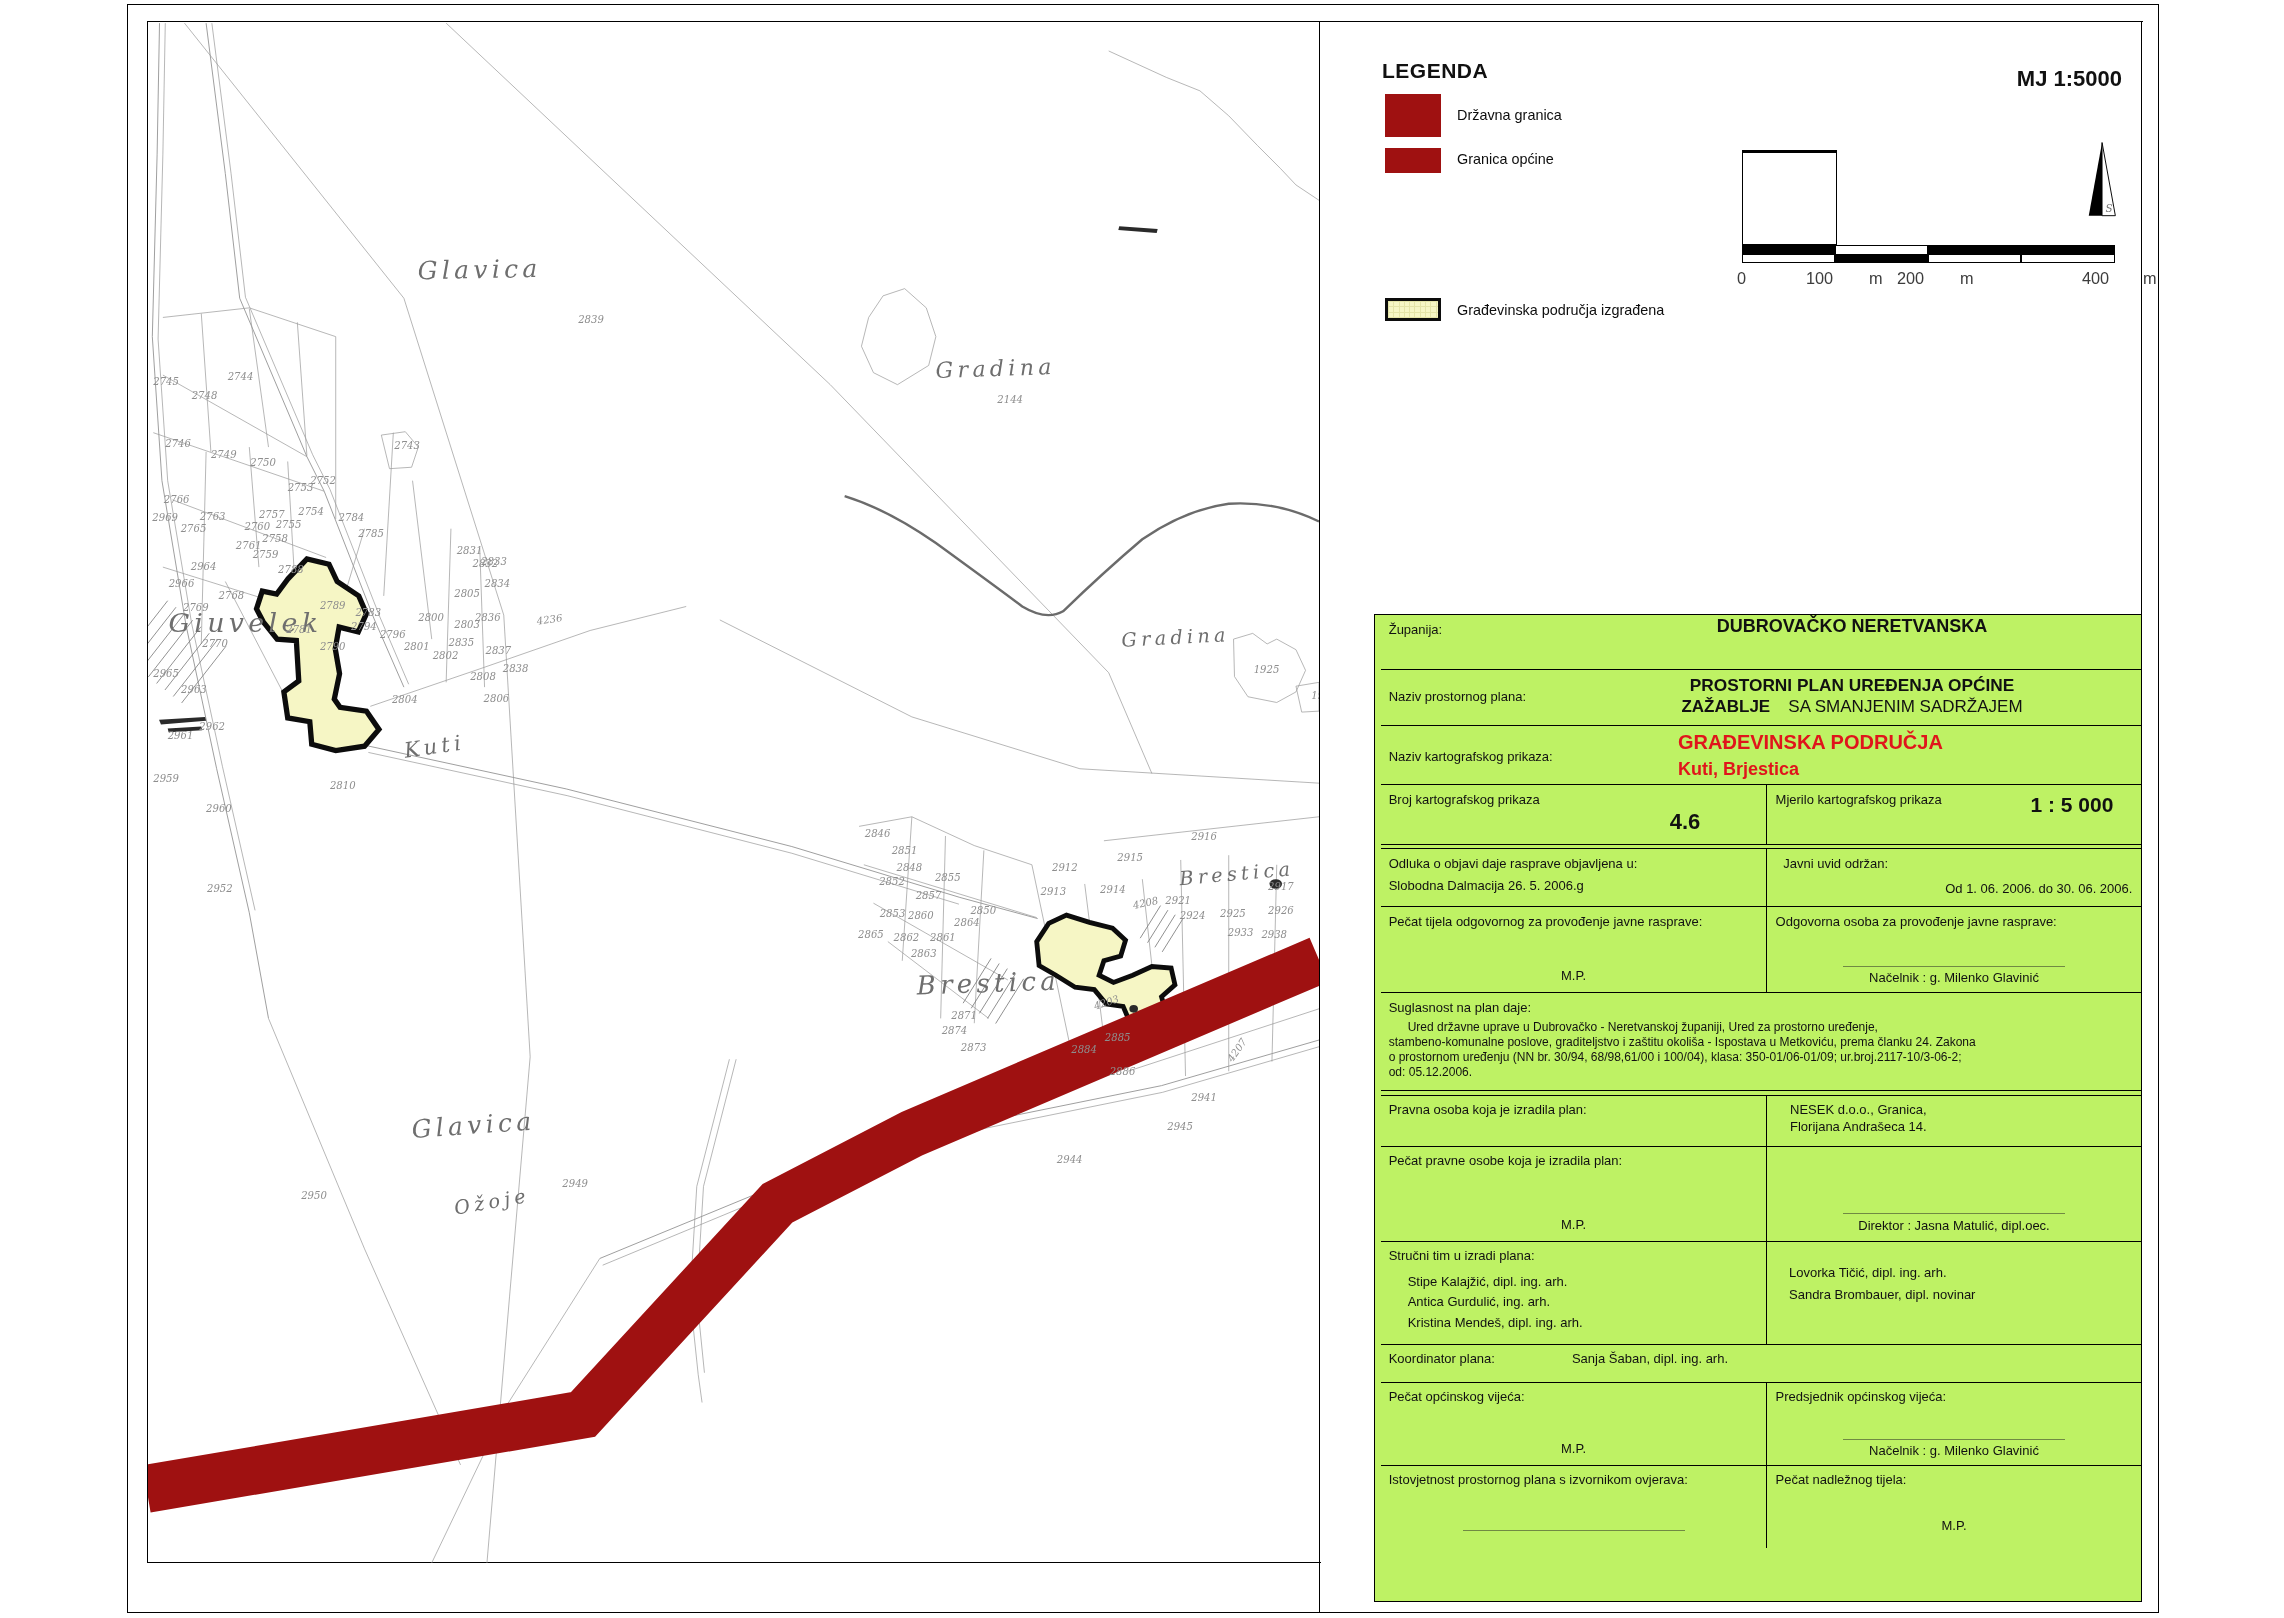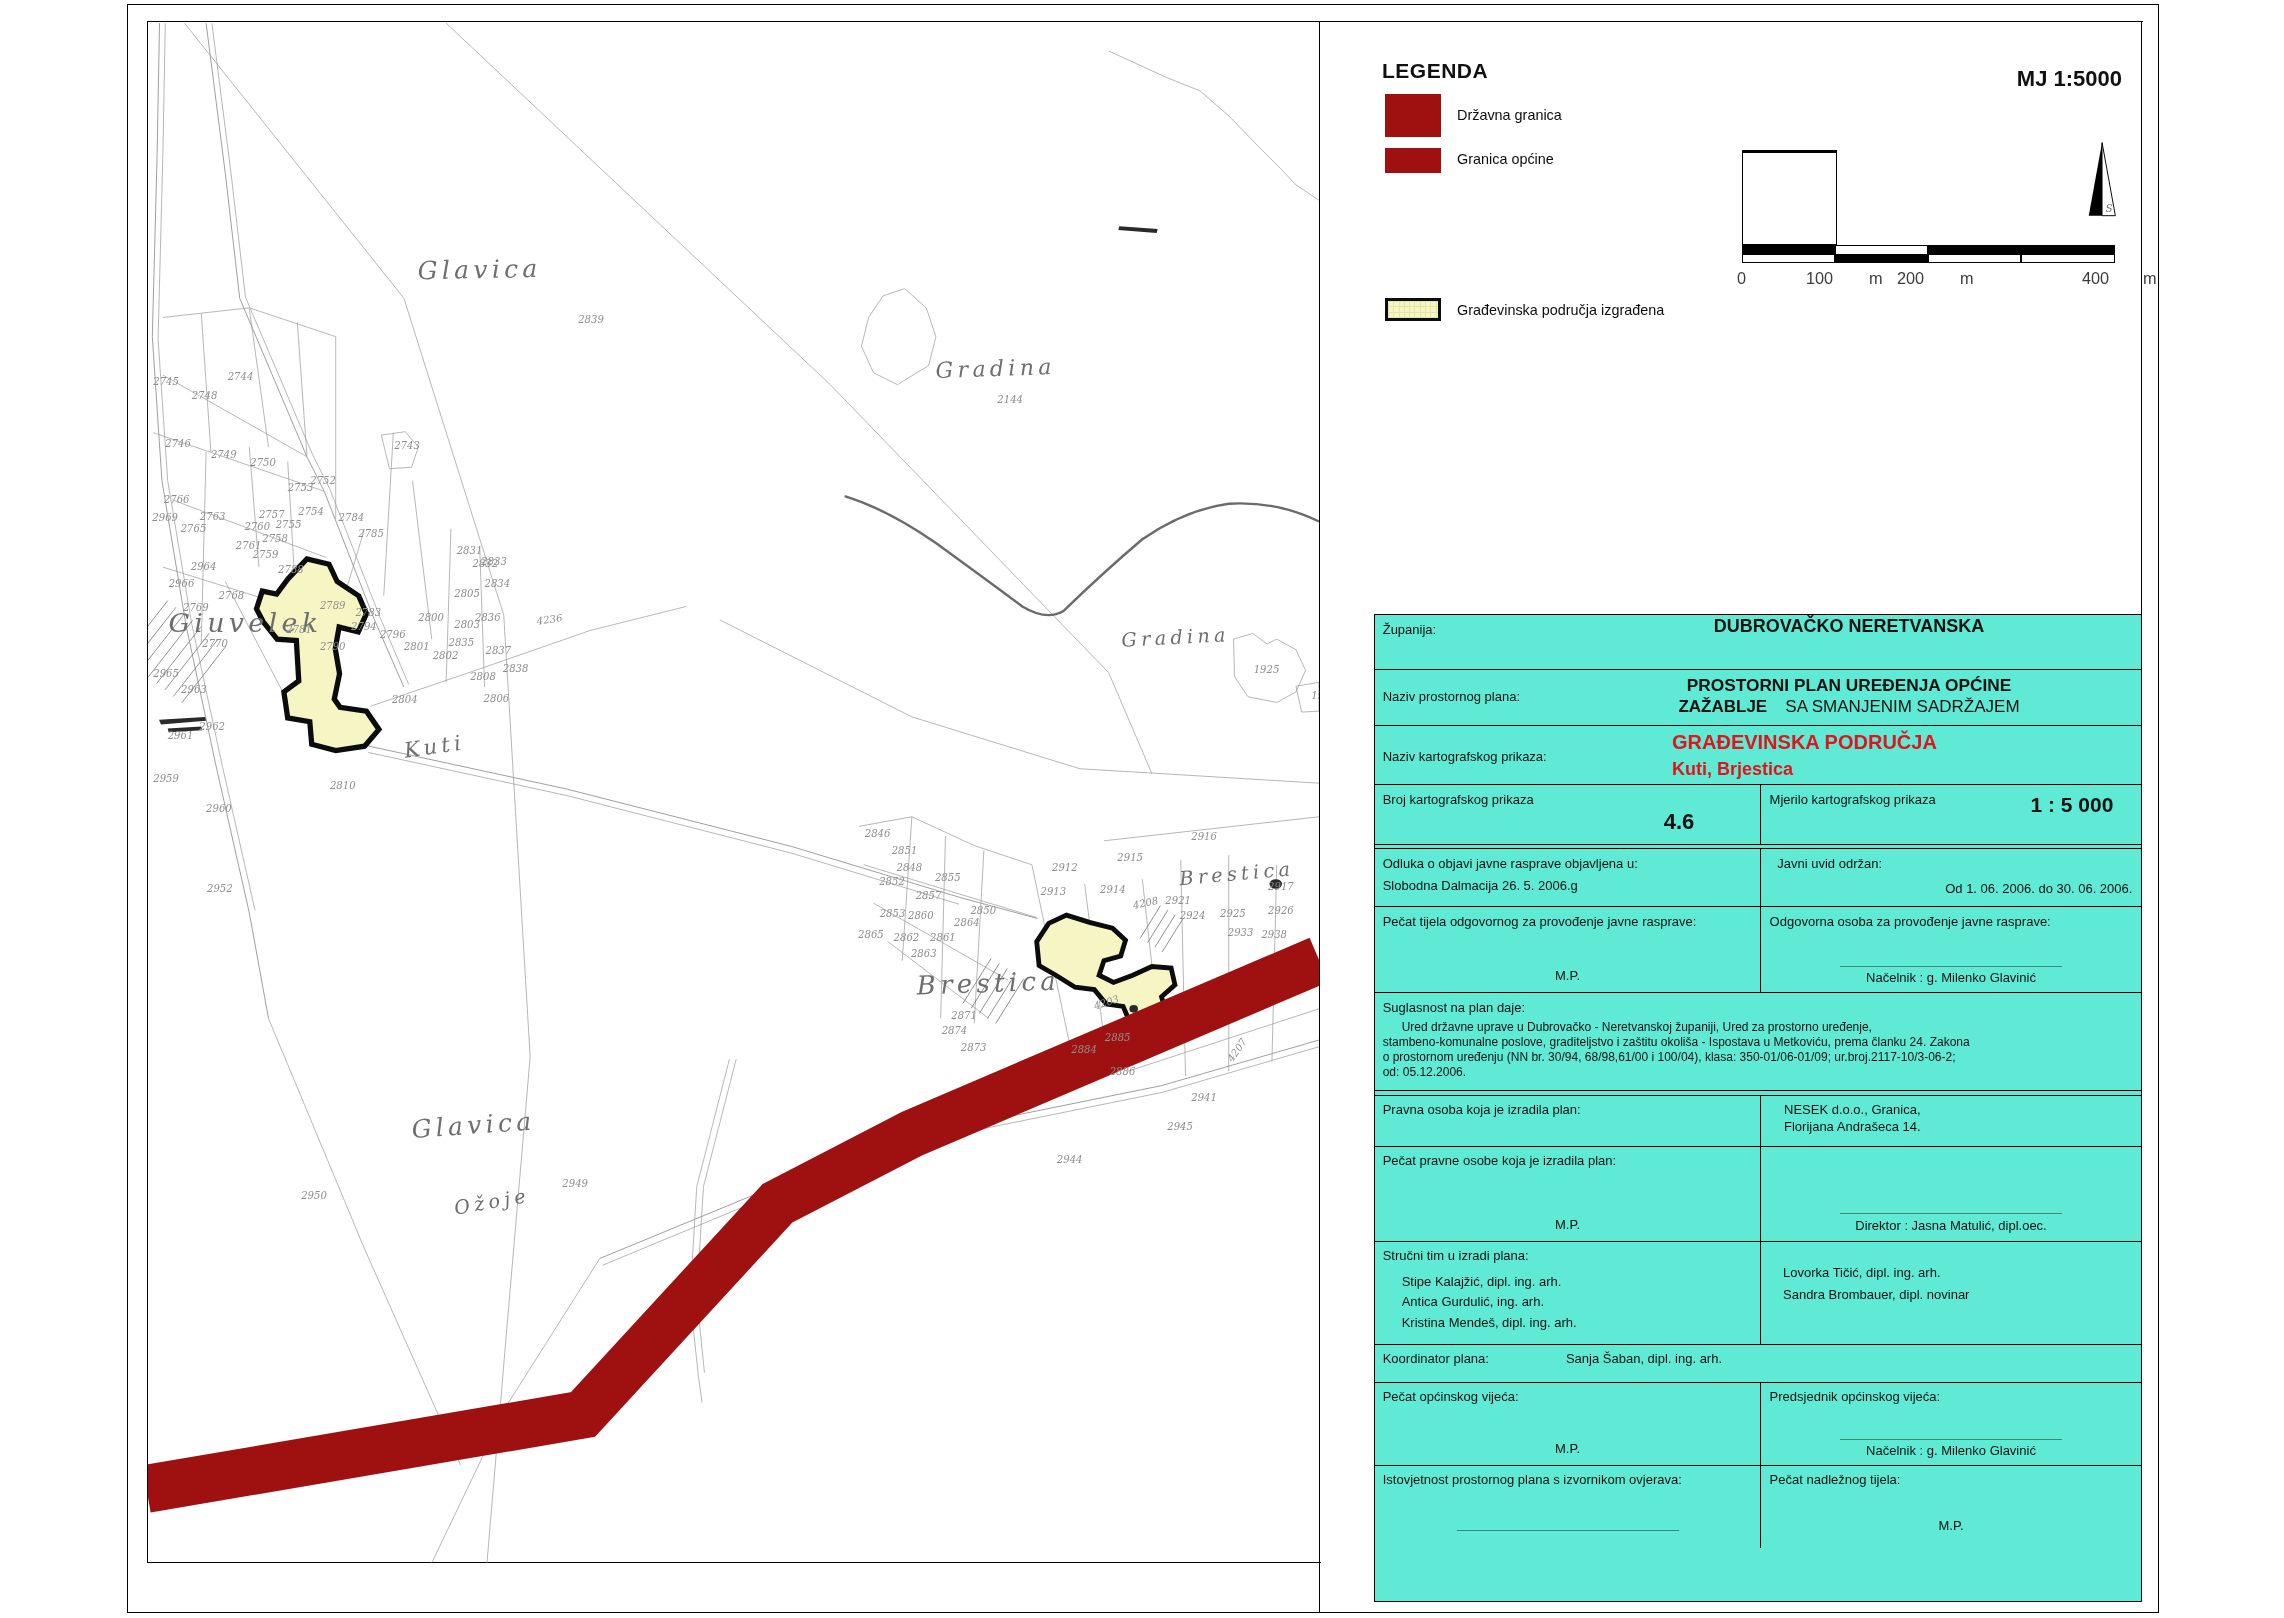--- a/index.html
+++ b/index.html
@@ -23,21 +23,21 @@
   
   .sb-box{left:1742px;top:150px;width:95px;height:95px;background:#fff;
           border:1.4px solid #000;border-top:3.8px solid #000;}
   .sb{height:9.6px;top:245px;}
   .sb.k{background:#000;} .sb.w{background:#fff;border:1px solid #000;}
   .sb2{height:8.6px;top:254px;}
   .sb2.k{background:#000;} .sb2.w{background:#fff;border:1px solid #000;}
   .tick{top:269px;font-size:16.3px;color:#3c3c3c;font-family:"Liberation Sans",sans-serif;}
   
   .ptable{left:1374px;top:614px;width:768px;height:988px;border:1.9px solid #000;
-          background:#5eead4;font-size:13px;line-height:1.25;}
+          background:#bef264;font-size:13px;line-height:1.25;padding-left:6px;}
   .trow{position:relative;display:flex;border-bottom:1.4px solid #000;box-sizing:border-box;}
   .dblgap{height:4.3px;border-bottom:1.4px solid #000;box-sizing:border-box;}
   .trow:last-child{border-bottom:none;}
   .cl{width:386px;border-right:1.4px solid #000;box-sizing:border-box;position:relative;
       padding:6.7px 7.7px;flex-direction:column;}
   .cr{flex:1;position:relative;padding:6.7px 8.6px;box-sizing:border-box;}
   .cfull{flex:1;position:relative;padding:6.7px 7.7px;box-sizing:border-box;}
   .rlabel{width:182px;flex:none;padding:6.7px 0 0 7.7px;box-sizing:border-box;}
   .rvalue{flex:1;position:relative;}
   .vcenter{display:flex;align-items:flex-start;}
@@ -338,21 +338,21 @@
         <span>Mjerilo kartografskog prikaza</span>
         <span class="b" style="font-size:21px;margin-left:auto;margin-right:19px;">1 : 5 000</span>
       </div>
     </div>
 
     <div class="dblgap"></div>
 
 
     <div class="trow" style="height:58px;">
       <div class="cl">
-        <div>Odluka o objavi javne rasprave objavljena u:</div>
+        <div>Odluka o objavi daje rasprave objavljena u:</div>
         <div style="margin-top:5.8px;">Slobodna Dalmacija 26. 5. 2006.g</div>
       </div>
       <div class="cr">
         <div style="padding-left:7.7px;">Javni uvid održan:</div>
         <div style="margin-top:8.6px;text-align:right;">Od 1. 06. 2006. do 30. 06. 2006.</div>
       </div>
     </div>
 
     <div class="trow" style="height:86px;">
       <div class="cl">

